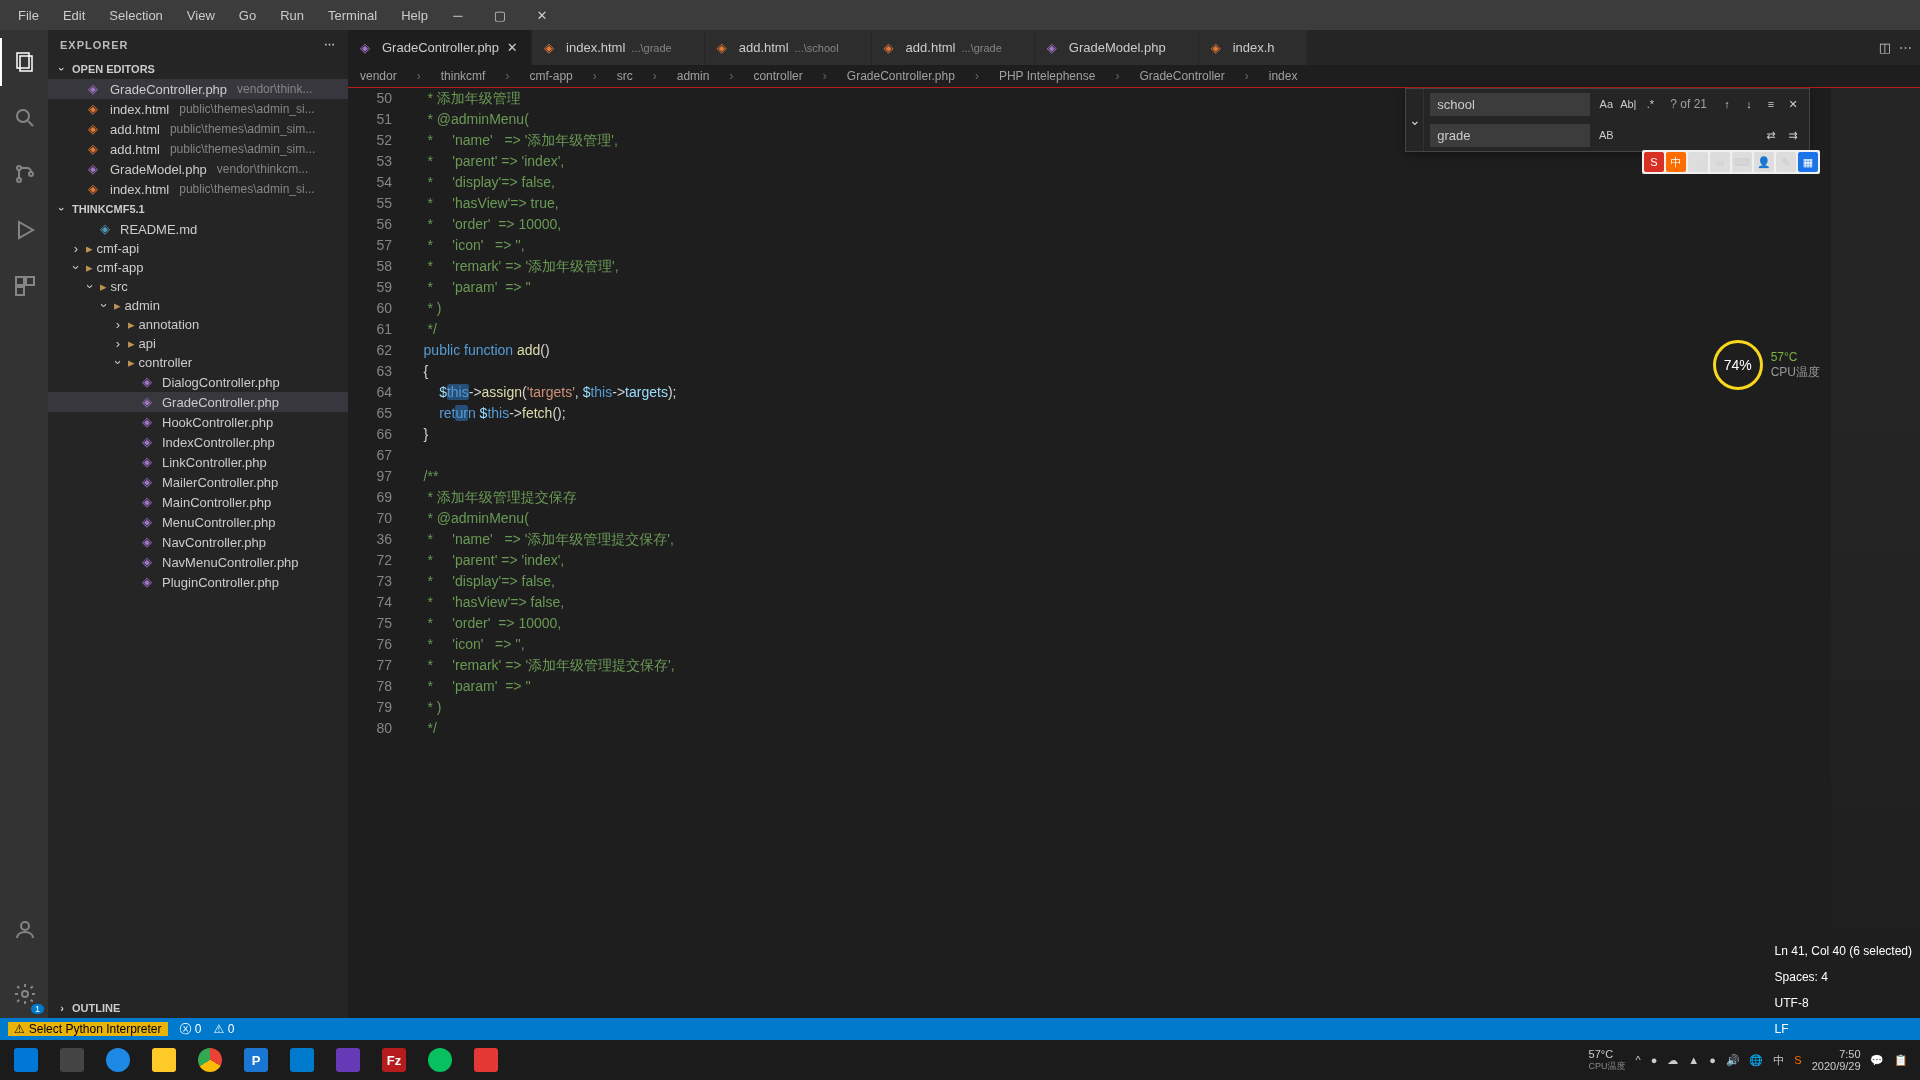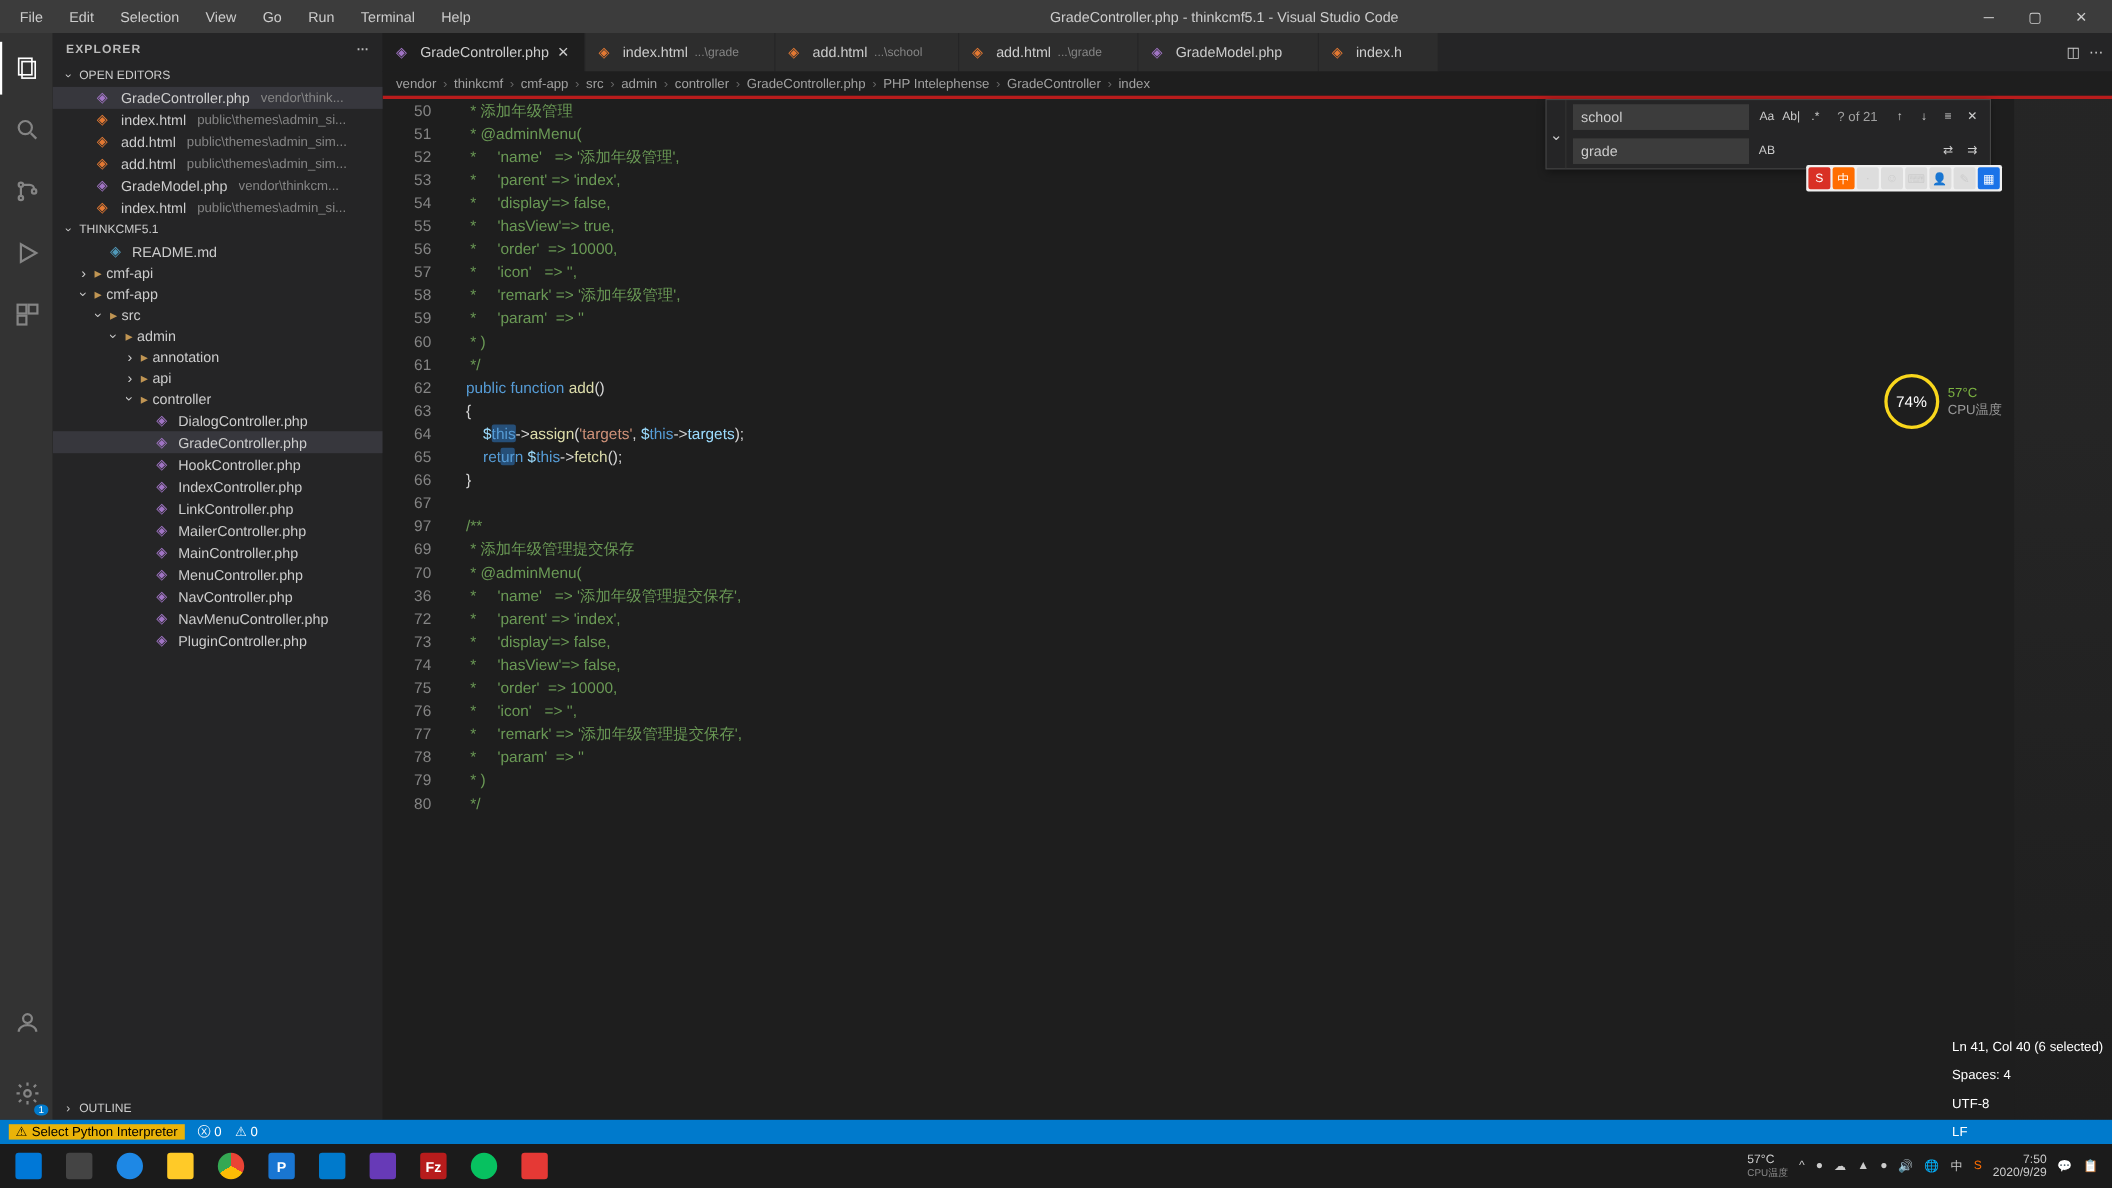--- a/index.html
+++ b/index.html
@@ -17,21 +17,21 @@
 .main { display: flex; height: calc(100% - 30px - 22px - 40px); }
 .activity-bar { width: 48px; background: #333333; display: flex; flex-direction: column; align-items: center; padding-top: 8px; gap: 8px; }
 .activity-bar .ab-item { width: 48px; height: 48px; display: flex; align-items: center; justify-content: center; cursor: pointer; border-left: 2px solid transparent; }
 .activity-bar .ab-item.active { border-left: 2px solid #fff; }
 .activity-bar .ab-bottom { margin-top: auto; margin-bottom: 8px; }
 .ab-badge { position: relative; }
 .ab-badge::after { content: '1'; position: absolute; bottom: 4px; right: 4px; background: #007acc; color: #fff; border-radius: 8px; font-size: 9px; padding: 0 4px; }
 
 .sidebar { width: 300px; background: #252526; display: flex; flex-direction: column; }
 .sidebar-header { display: flex; align-items: center; justify-content: space-between; padding: 8px 12px; font-size: 11px; letter-spacing: 1px; color: #bbbbbb; font-weight: bold; }
-.sidebar-section { font-size: 11px; font-weight: normal; padding: 4px 8px; cursor: pointer; display: flex; align-items: center; gap: 4px; }
+.sidebar-section { font-size: 11px; font-weight: bold; padding: 4px 8px; cursor: pointer; display: flex; align-items: center; gap: 4px; }
 
 .open-editors { }
 .editor-item, .file-item { display: flex; align-items: center; gap: 6px; padding: 2px 8px 2px 20px; font-size: 13px; cursor: pointer; white-space: nowrap; overflow: hidden; }
 .editor-item .close-x { width: 14px; visibility: hidden; }
 .editor-item.active { background: #37373d; }
 .file-path { color: #858585; font-size: 12px; margin-left: 4px; overflow: hidden; text-overflow: ellipsis; }
 
 .tree { flex: 1; overflow: auto; }
 .tree-item { display: flex; align-items: center; gap: 4px; padding: 2px 8px; cursor: pointer; font-size: 13px; }
 .tree-item.sel-line { background: #37373d; }
@@ -47,21 +47,21 @@
 
 
 .editor-area { flex: 1; display: flex; flex-direction: column; background: #1e1e1e; position: relative; }
 .tabs { display: flex; background: #252526; height: 35px; align-items: stretch; }
 .tab { display: flex; align-items: center; gap: 6px; padding: 0 12px; background: #2d2d2d; border-right: 1px solid #252526; cursor: pointer; font-size: 13px; }
 .tab.active { background: #1e1e1e; }
 .tab .tab-path { color: #858585; font-size: 11px; }
 .tab .tab-close { width: 14px; text-align: center; }
 .tab-actions { margin-left: auto; display: flex; align-items: center; padding: 0 8px; gap: 8px; }
 
-.breadcrumbs { display: flex; align-items: center; gap: 6px; padding: 4px 12px; background: #1e1e1e; font-size: 12px; color: #a0a0a0; border-bottom: 3px solid #b91c1c; }
+.breadcrumbs { display: flex; align-items: center; gap: 20px; padding: 4px 12px; background: #1e1e1e; font-size: 12px; color: #a0a0a0; border-bottom: 1px solid #b91c1c; }
 .bc-sep { color: #666; }
 
 .code-area { flex: 1; display: flex; position: relative; font-family: Consolas, 'Courier New', monospace; font-size: 14px; line-height: 21px; }
 .gutter { width: 60px; text-align: right; color: #858585; padding-right: 16px; user-select: none; }
 .code-lines { flex: 1; white-space: pre; color: #d4d4d4; position: relative; }
 .tok-comment { color: #6a9955; }
 .tok-keyword { color: #569cd6; }
 .tok-string { color: #ce9178; }
 .tok-var { color: #9cdcfe; }
 .tok-func { color: #dcdcaa; }
@@ -112,21 +112,20 @@
   <div class="menubar" id="menubar">
       <span>File</span>
       <span>Edit</span>
       <span>Selection</span>
       <span>View</span>
       <span>Go</span>
       <span>Run</span>
       <span>Terminal</span>
       <span>Help</span>
     </div>
-  <div class="title-center">GradeController.php - thinkcmf5.1 - Visual Studio Code</div>
   <div class="window-controls">
     <div>─</div>
     <div>▢</div>
     <div>✕</div>
   </div>
 </div>
 
 <div class="main">
 
   <div class="activity-bar">

